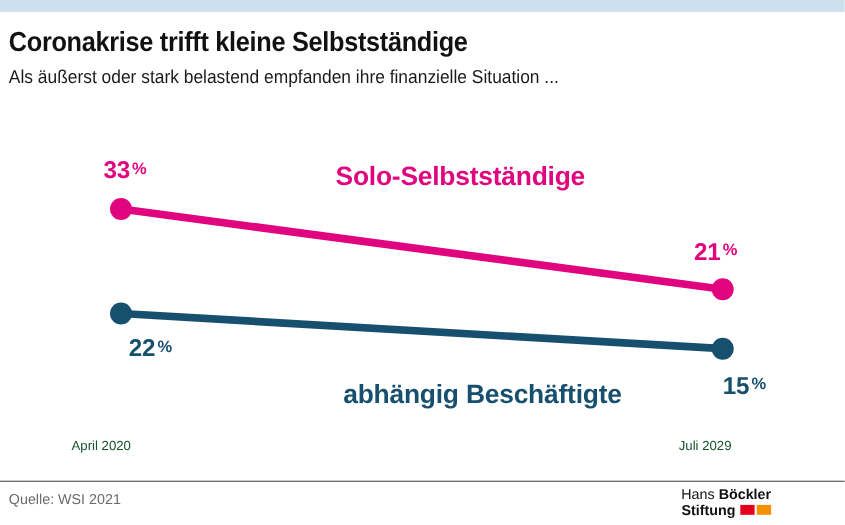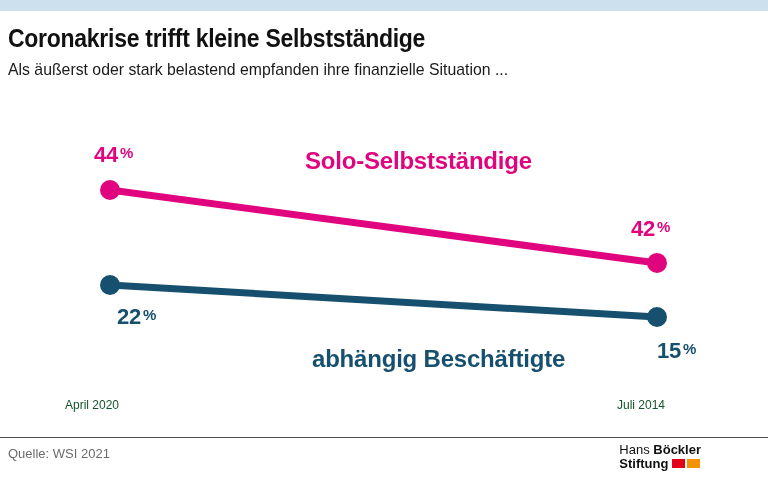--- a/index.html
+++ b/index.html
@@ -107,21 +107,21 @@
     font-size: 13px;
     color: #6b6b6b;
     font-family: "Liberation Sans Narrow", "Liberation Sans", sans-serif;
     white-space: nowrap;
   }
   .source .yr { font-size: 13px; }
   .logo {
     position: absolute;
     right: 8px;
     top: 443px;
-    text-align: left;
+    text-align: center;
     line-height: 13px;
     font-family: "Liberation Sans Narrow", "Liberation Sans", sans-serif;
   }
   .logo-line {
     font-size: 13px;
     color: #111111;
     white-space: nowrap;
   }
   .logo-line .light { font-weight: 400; }
   .logo-line .bold { font-weight: 700; }
@@ -153,35 +153,35 @@
     <line x1="110" y1="190" x2="657" y2="263" stroke="#e0057e" stroke-width="7" stroke-linecap="butt"></line>
     <line x1="110" y1="285" x2="657" y2="317" stroke="#17506e" stroke-width="7" stroke-linecap="butt"></line>
 
     <circle cx="110" cy="190" r="10" fill="#e0057e"></circle>
     <circle cx="657" cy="263" r="10" fill="#e0057e"></circle>
 
     <circle cx="110" cy="285" r="10" fill="#17506e"></circle>
     <circle cx="657" cy="317" r="10" fill="#17506e"></circle>
   </svg>
 
-  <div class="datalabel magenta" style="left:94px; top:142px;"><span>44</span><span class="pct">%</span></div>
+  <div class="datalabel magenta" style="left:94px; top:142px;"><span>33</span><span class="pct">%</span></div>
 
-  <div class="datalabel magenta" style="left:631px; top:216px;"><span>42</span><span class="pct">%</span></div>
+  <div class="datalabel magenta" style="left:631px; top:216px;"><span>21</span><span class="pct">%</span></div>
 
   <div class="datalabel navy" style="left:94px; top:304px;"><span>22</span><span class="pct">%</span></div>
 
   <div class="datalabel navy" style="left:634px; top:338px;"><span>15</span><span class="pct">%</span></div>
 
   <div class="serieslabel magenta" style="left:305px; top:147px;">Solo-Selbstständige</div>
 
   <div class="serieslabel navy" style="left:289px; top:345px;">abhängig Beschäftigte</div>
 
   <div class="axislabel" style="left:65px; top:398px;">April 2020</div>
 
-  <div class="axislabel" style="left:617px; top:398px;">Juli 2014</div>
+  <div class="axislabel" style="left:617px; top:398px;">Juli 2029</div>
 
   <div class="footer-rule"></div>
 
   <div class="source"><span>Quelle: WSI</span> <span class="yr">2021</span></div>
 
   <div class="logo">
     <div class="logo-line"><span class="light">Hans</span> <span class="bold">Böckler</span></div>
     <div class="logo-line"><span class="bold">Stiftung</span><span class="logo-blocks"><span class="blk blk-red"></span><span class="blk blk-org"></span></span></div>
   </div>
 

